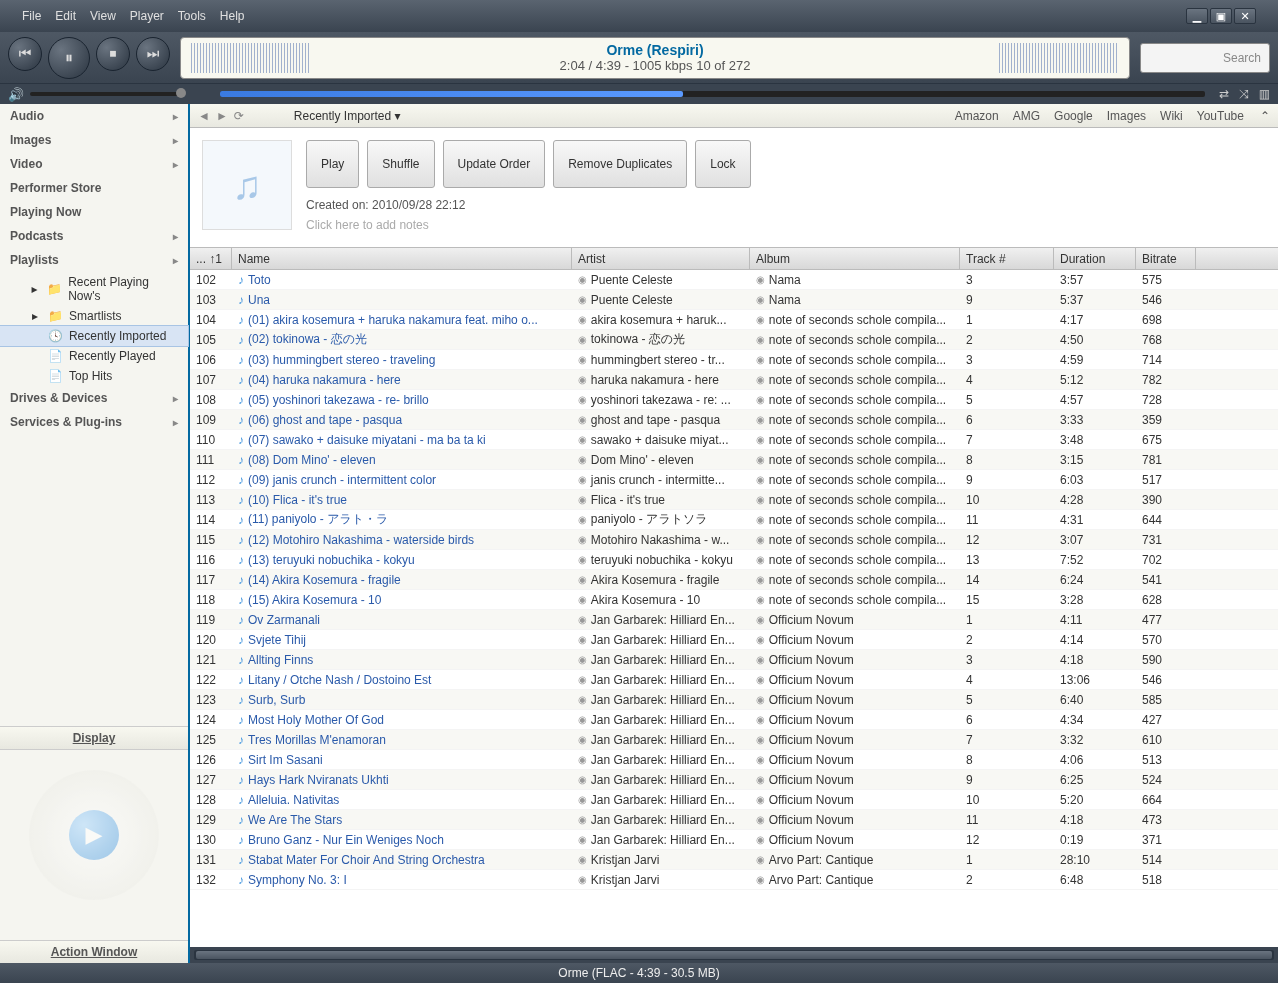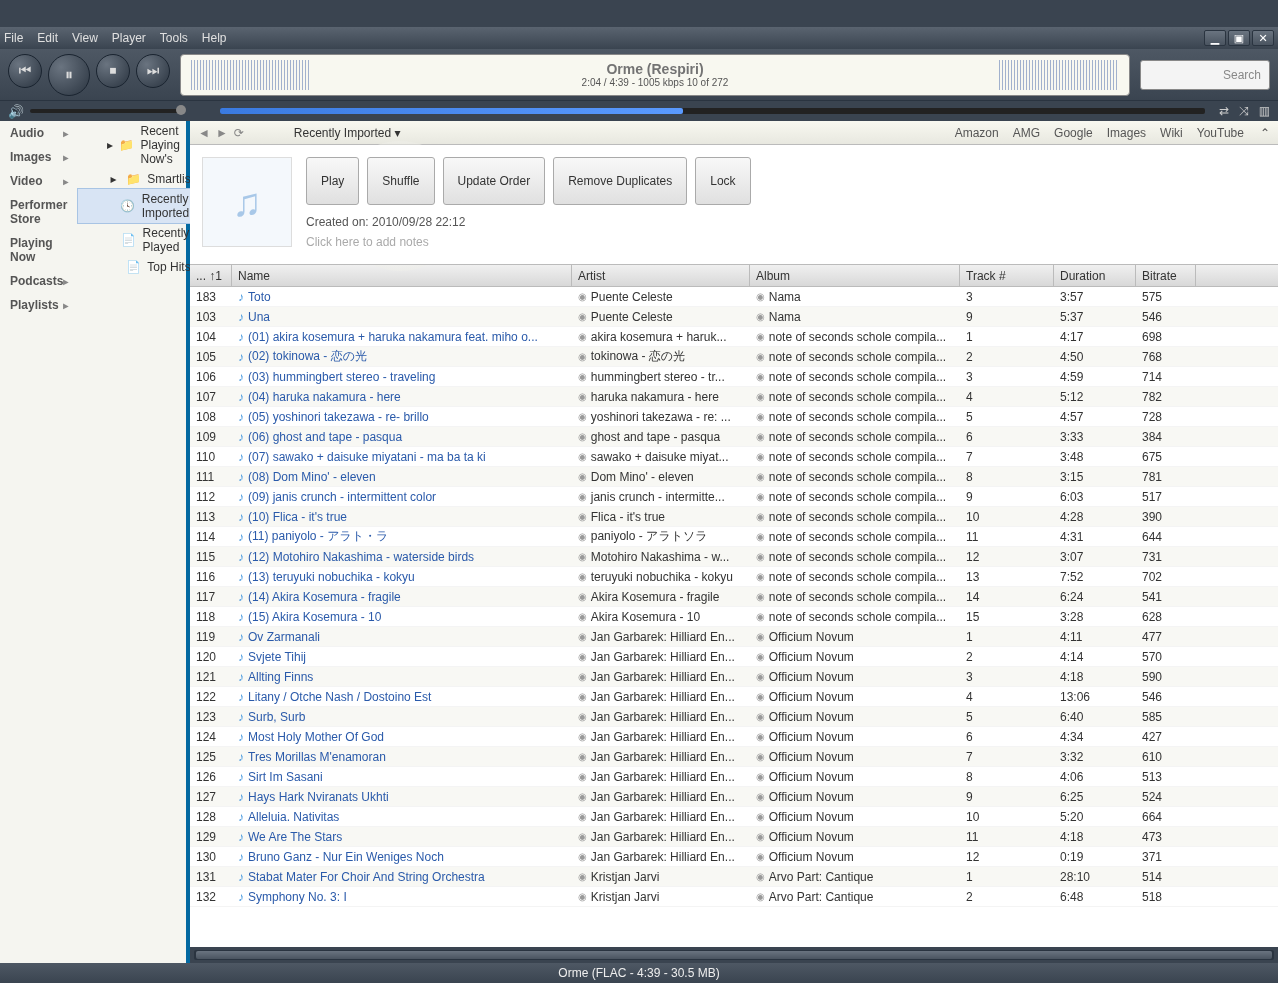--- a/index.html
+++ b/index.html
@@ -1,40 +1,40 @@
 <!DOCTYPE html>
 <html><head>
 <meta charset="utf-8">
 <style>
 * { box-sizing: border-box; margin: 0; padding: 0; font-family: Tahoma, Arial, sans-serif; font-size: 12px; }
 body { width: 1278px; height: 983px; background: #3a4450; overflow: hidden; display: flex; flex-direction: column; }
-.titlebar { height: 22px; background: linear-gradient(#5a6470,#3a4450); display: flex; align-items: center; color: #e0e0e0; padding: 0 4px; margin-top: 27px; }
+.titlebar { height: 32px; background: linear-gradient(#5a6470,#3a4450); display: flex; align-items: center; color: #e0e0e0; padding: 0 22px; }
 .titlebar .menu { display: flex; gap: 14px; }
 .titlebar .menu span { cursor: default; }
 .titlebar .winbtns { margin-left: auto; display: flex; gap: 2px; }
 .titlebar .winbtns div { width: 22px; height: 16px; background: linear-gradient(#6a7480,#4a5460); border: 1px solid #2a3440; border-radius: 2px; display: flex; align-items: center; justify-content: center; color: #fff; font-size: 11px; cursor: pointer; }
 .toolbar { height: 52px; background: linear-gradient(#4e5864,#3a4450); display: flex; align-items: center; padding: 4px 8px; gap: 10px; border-bottom: 1px solid #2a3440; }
 .playctrl { display: flex; gap: 6px; }
 .playbtn { width: 34px; height: 34px; border-radius: 50%; background: radial-gradient(circle at 30% 30%,#6a7480,#2a3440); border: 1px solid #1a2430; display: flex; align-items: center; justify-content: center; color: #ddd; font-size: 14px; cursor: pointer; }
 .playbtn.big { width: 42px; height: 42px; font-size: 16px; }
 .nowplay { flex: 1; height: 42px; background: #f8f8f0; border: 1px solid #888; border-radius: 4px; display: flex; align-items: center; position: relative; padding: 2px 10px; }
 .nowplay .np-center { flex: 1; text-align: center; }
-.nowplay .np-title { font-weight: bold; color: #737373; font-size: 14px; }
-.nowplay .np-sub { color: #555; font-size: 10px; }
+.nowplay .np-title { font-weight: bold; color: #0369a1; font-size: 14px; }
+.nowplay .np-sub { color: #555; font-size: 13px; }
 .nowplay .wave { width: 120px; height: 30px; background: repeating-linear-gradient(90deg,#4a6aaa 0 1px,transparent 1px 3px); opacity: .5; }
 .searchbox { width: 130px; height: 30px; background: #f4f4f4; border: 1px solid #888; border-radius: 3px; display: flex; align-items: center; padding: 0 8px; justify-content: flex-end; color: #888; }
 .volrow { height: 20px; background: #3a4450; display: flex; align-items: center; padding: 0 8px; }
 .volrow .vol-icon { color: #ccc; font-size: 13px; }
 .volrow .vol-slider { width: 150px; height: 4px; background: #222; margin-left: 6px; position: relative; border-radius: 2px; }
 .volrow .vol-slider::after { content:''; position:absolute; right:-6px; top:-4px; width:10px; height:10px; border-radius:50%; background:#888; }
 .volrow .progress { flex:1; height:6px; background:#222; margin: 0 14px 0 40px; position:relative; border-radius:2px; }
 .volrow .progress .fill { height:100%; width:47%; background:linear-gradient(90deg,#3a7ae0,#5a9aff); border-radius:2px; }
 .volrow .icons { display:flex; gap:10px; color:#ccc; }
 .body { flex:1; display:flex; background:#eee; overflow:hidden; }
-.sidebar { width:190px; background:#f5f5f0; border-right:4px solid #0369a1; display:flex; flex-direction:row; }
+.sidebar { width:190px; background:#f5f5f0; border-right:2px solid #0369a1; display:flex; flex-direction:column; }
 .side-item { padding:5px 10px; display:flex; align-items:center; justify-content:space-between; color:#333; cursor:pointer; font-weight:bold; color:#555; }
 .side-chev { color:#888; font-size:10px; }
 .side-sub { padding:3px 10px 3px 28px; display:flex; align-items:center; gap:6px; cursor:pointer; color:#333; }
 .side-sub.selected { background:#d8e4f4; outline:1px solid #a8c4e4; }
 .side-sub-icon { width:14px; display:inline-flex; justify-content:center; }
 .side-sep { flex:1; }
 .display-btn { text-align:center; background:linear-gradient(#f8f8f0,#e8e8e0); border-top:1px solid #ccc; border-bottom:1px solid #ccc; padding:4px; font-weight:bold; text-decoration:underline; color:#555; cursor:pointer; }
 .wheel { height:170px; display:flex; align-items:center; justify-content:center; }
 .wheel-circle { width:130px; height:130px; border-radius:50%; background:radial-gradient(circle,#fff,#e8e8e0); position:relative; display:flex; align-items:center; justify-content:center; opacity:.5; }
 .wheel-play { width:50px; height:50px; border-radius:50%; background:radial-gradient(circle at 30% 30%,#a8d8ff,#4a9ae0); display:flex; align-items:center; justify-content:center; color:#fff; font-size:22px; }
@@ -240,21 +240,21 @@
       <div class="hc c-num">... ↑1</div>
       <div class="hc c-name">Name</div>
       <div class="hc c-artist">Artist</div>
       <div class="hc c-album">Album</div>
       <div class="hc c-track">Track #</div>
       <div class="hc c-dur">Duration</div>
       <div class="hc c-bit">Bitrate</div>
     </div>
     <div class="grid-body" id="grid-body">
         <div class="row">
-          <div class="cell c-num">183</div>
+          <div class="cell c-num">102</div>
           <div class="cell c-name name">
             <span class="note-icon">♪</span>
             <span>Toto</span>
           </div>
           <div class="cell c-artist artist">
             <span class="play-icon">◉</span>
             <span>Puente Celeste</span>
           </div>
           <div class="cell c-album album">
             <span class="play-icon">◉</span>
@@ -381,21 +381,21 @@
           <div class="cell c-artist artist">
             <span class="play-icon">◉</span>
             <span>ghost and tape - pasqua</span>
           </div>
           <div class="cell c-album album">
             <span class="play-icon">◉</span>
             <span>note of seconds schole compila...</span>
           </div>
           <div class="cell c-track">6</div>
           <div class="cell c-dur">3:33</div>
-          <div class="cell c-bit">384</div>
+          <div class="cell c-bit">359</div>
         </div>
         <div class="row">
           <div class="cell c-num">110</div>
           <div class="cell c-name name">
             <span class="note-icon">♪</span>
             <span>(07) sawako + daisuke miyatani - ma ba ta ki</span>
           </div>
           <div class="cell c-artist artist">
             <span class="play-icon">◉</span>
             <span>sawako + daisuke miyat...</span>

